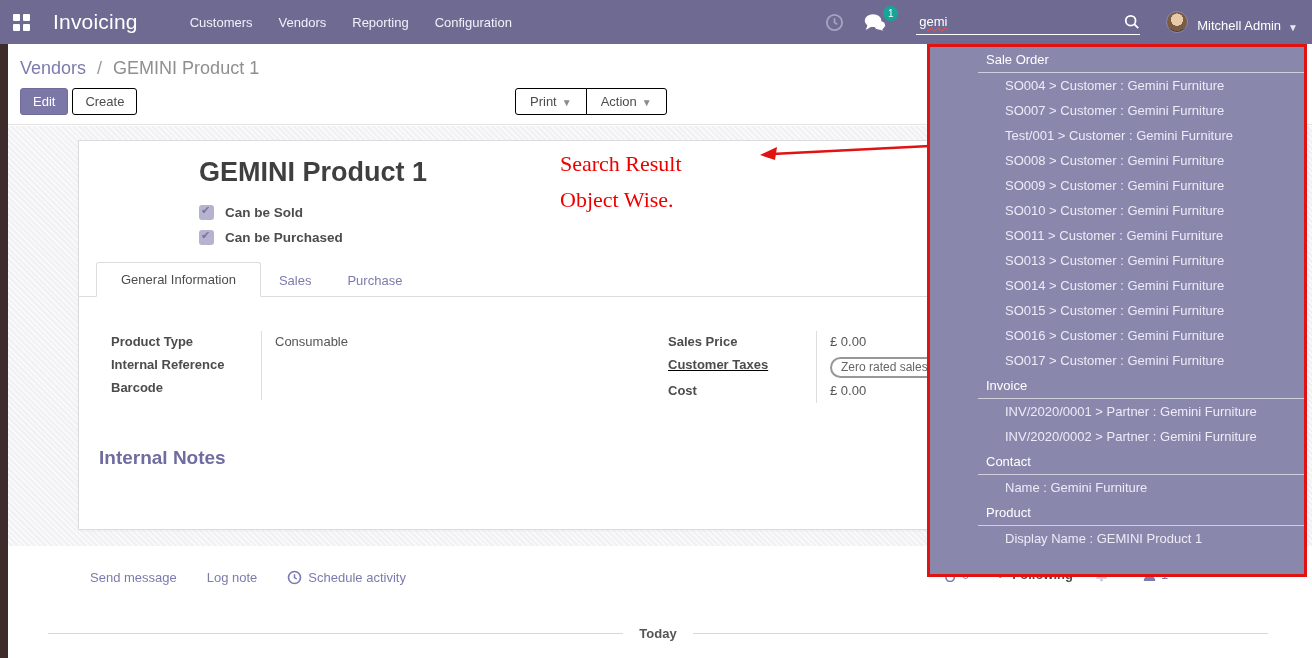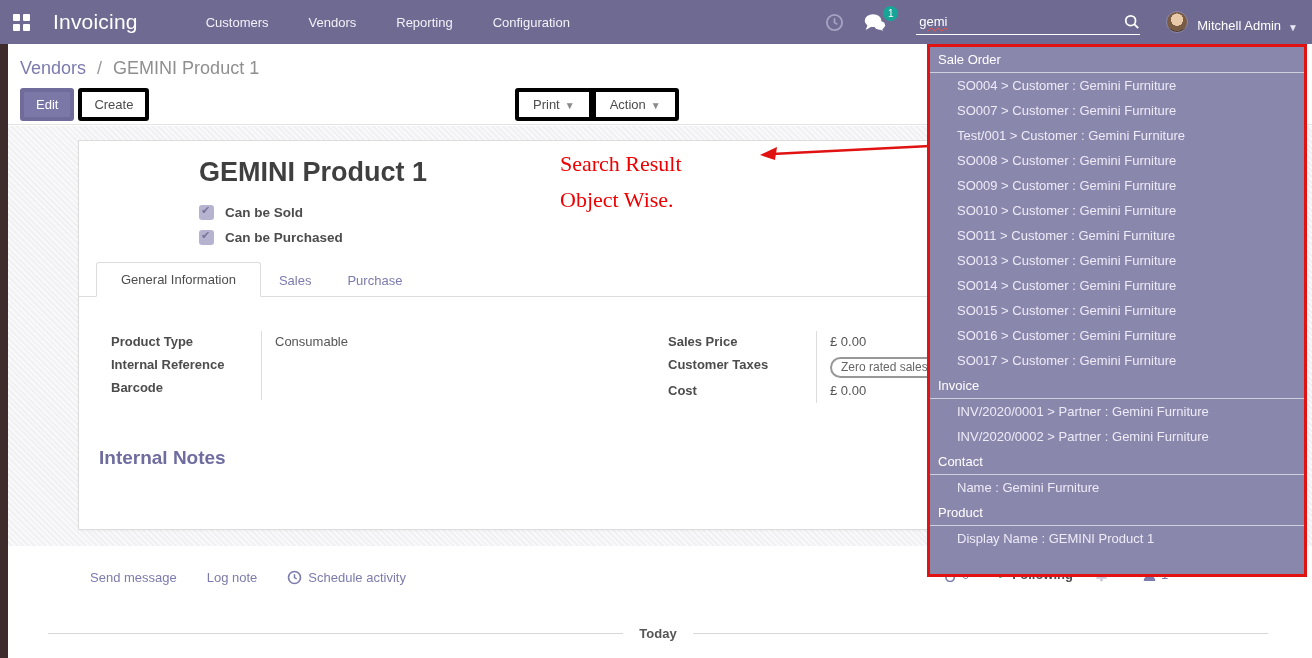--- a/index.html
+++ b/index.html
@@ -7,21 +7,21 @@
               font-family:"Liberation Sans", sans-serif; }
   .screen { position:relative; width:1312px; height:658px; background:#fff; }
 
   
   .navbar { position:absolute; left:0; top:0; width:1312px; height:44px;
             background:#6e6a92; display:flex; align-items:center; z-index:60; }
   .apps-icon { width:17px; height:17px; margin-left:13px; display:grid;
                grid-template-columns:7px 7px; grid-template-rows:7px 7px; gap:3px; cursor:pointer; }
   .apps-icon span { background:#ffffff; border-radius:1px; }
   .brand { color:#fff; font-size:21px; margin-left:23px; letter-spacing:.2px; }
-  .menus { display:flex; margin-left:68px; gap:40px; }
+  .menus { display:flex; margin-left:52px; gap:26px; }
   .menu-item { color:#f2f1f8; font-size:13px; cursor:pointer; }
   .nav-right { position:absolute; right:0; top:0; height:44px; display:flex; align-items:center; }
   .icon-btn { margin-right:18px; position:relative; cursor:pointer; display:flex; align-items:center; }
   .badge { position:absolute; top:-7px; right:-12px; min-width:15px; height:15px; border-radius:8px;
            background:#16a596; color:#fff; font-size:10px; line-height:15px; text-align:center; padding:0 3px; }
   .nav-search { width:224px; border-bottom:1px solid #fff; height:26px; display:flex;
                 align-items:center; justify-content:space-between; margin-right:26px; cursor:text; }
   .search-text { color:#fff; font-size:13px; padding-left:3px;
                  text-decoration:underline; text-decoration-style:wavy;
                  text-decoration-color:#ff4b3b; text-decoration-thickness:1px; }
@@ -36,21 +36,21 @@
   .left-strip { position:absolute; left:0; top:44px; width:8px; height:614px; background:#3e2b2b; z-index:55; }
 
   
   .control-panel { position:absolute; left:8px; top:44px; width:1304px; height:81px;
                    background:#fff; border-bottom:1px solid #e3e3e3; }
   .breadcrumb { position:absolute; left:12px; top:14px; font-size:18px; }
   .bc-link { color:#7c7bad; cursor:pointer; }
   .bc-sep { color:#9a9a9a; margin:0 6px; }
   .bc-current { color:#8f8f8f; }
   .btn-row { position:absolute; left:12px; top:44px; display:flex; gap:4px; }
-  .btn { font-size:13px; padding:5px 12px; border-radius:3px; border:4px solid #000000;
+  .btn { font-size:13px; padding:5px 12px; border-radius:3px; border:1px solid #000000;
          background:#fff; color:#4c4c4c; cursor:pointer; }
   .btn.primary { background:#7b78a8; border-color:#6f6c9b; color:#fff; }
   .mid-btns { position:absolute; left:507px; top:44px; display:flex; }
   .mid-btns .btn { border-radius:0; margin-left:-1px; padding:5px 14px; }
   .mid-btns .btn:first-child { border-radius:3px 0 0 3px; margin-left:0; }
   .mid-btns .btn:last-child { border-radius:0 3px 3px 0; }
   .btn .caret2 { color:#8b8b8b; font-size:10px; margin-left:5px; }
 
   
   .sheet-bg { position:absolute; left:8px; top:126px; width:1304px; height:420px;
@@ -105,21 +105,21 @@
   .following-label { color:#4c4c4c; font-weight:bold; margin-left:5px; }
   .green-check { color:#28a745; font-size:12px; }
 
   .today-divider { position:absolute; left:48px; top:626px; width:1220px; display:flex;
                    align-items:center; }
   .today-divider .line { flex:1; height:1px; background:#d8d8d8; }
   .today-text { font-size:13px; font-weight:bold; color:#555; margin:0 16px; }
 
   
   .dropdown { position:absolute; left:927px; top:44px; width:380px; height:533px;
-              background:#8a87ad; border:3px solid #e01212; z-index:50; overflow:hidden; }
+              background:#8a87ad; border:3px solid #e01212; z-index:50; overflow:hidden;padding-left:48px; }
   .dd-header { height:26px; line-height:25px; padding-left:8px; color:#ffffff; font-size:13px;
                border-bottom:1px solid rgba(255,255,255,.6); }
   .dd-item { height:25px; line-height:25px; padding-left:27px; color:#edebf7; font-size:13px;
              white-space:nowrap; cursor:pointer; }
 </style>
 </head>
 <body>
 
 <div class="screen">
 
@@ -223,21 +223,21 @@
           <div class="f-row">
             <div class="f-label">Barcode</div>
             <div class="f-value"></div>
           </div>
         </div>
       <div class="fields right" id="fields-right">
           <div class="f-row">
             <div class="f-label">Sales Price</div>
             <div class="f-value">£ 0.00</div>
           </div>
-          <div class="f-row" style="min-height: 26px;">
+          <div class="f-row" style="min-height: 26px; text-decoration: underline;">
             <div class="f-label">Customer Taxes</div>
             <div class="f-value"><span class="tag-badge">Zero rated sales</span></div>
           </div>
           <div class="f-row">
             <div class="f-label">Cost</div>
             <div class="f-value">£ 0.00</div>
           </div>
         </div>
       <div class="notes-heading">Internal Notes</div>
     </div>

